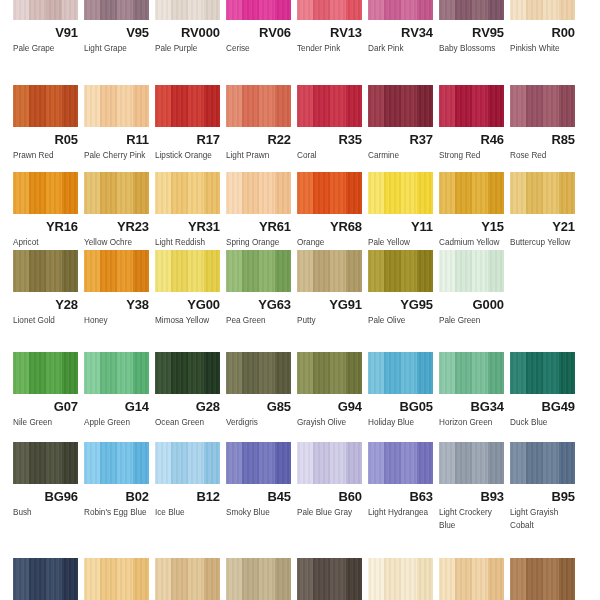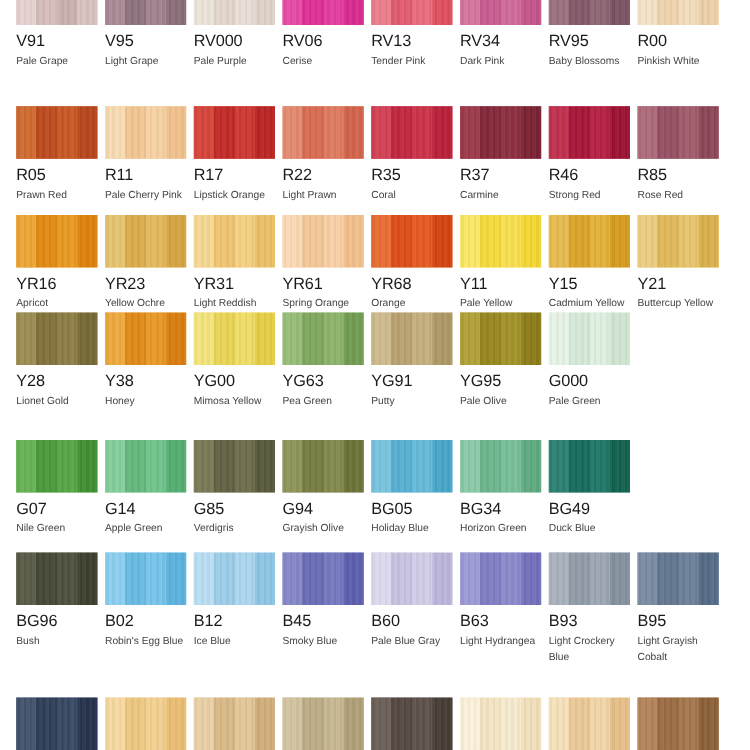--- a/index.html
+++ b/index.html
@@ -51,26 +51,27 @@
       rgba(255,255,255,0.05) 0px,
       rgba(255,255,255,0.05) 1px,
       rgba(0,0,0,0.035) 1px,
       rgba(0,0,0,0.035) 3px,
       rgba(255,255,255,0.03) 3px,
       rgba(255,255,255,0.03) 5px
     );
   }
   .swatch-code {
     font-size: 13px;
-    font-weight: normal;
+    font-weight: bold;
     color: #1a1a1a;
     line-height: 15px;
     margin-top: 5px;
     letter-spacing: -0.1px;
     white-space: nowrap;
+    text-align: right;
   }
   .swatch-name {
     font-size: 8.2px;
     color: #444444;
     line-height: 13px;
     margin-top: 2px;
     font-weight: normal;
   }
 </style>
 </head>
@@ -443,20 +444,31 @@
           <div class="band" style="left: 0%; width: 25%; background: rgb(132, 206, 155);"></div>
           <div class="band" style="left: 25%; width: 25%; background: rgb(99, 184, 125);"></div>
           <div class="band" style="left: 50%; width: 25%; background: rgb(114, 195, 140);"></div>
           <div class="band" style="left: 75%; width: 25%; background: rgb(85, 174, 112);"></div>
           <div class="streaks"></div>
         </div>
         <div class="swatch-code">G14</div>
         <div class="swatch-name">Apple Green</div>
       </div>
       <div class="swatch-cell">
+        <div class="swatch-chip" style="background: rgb(43, 68, 39);">
+          <div class="band" style="left: 0%; width: 25%; background: rgb(55, 81, 51);"></div>
+          <div class="band" style="left: 25%; width: 25%; background: rgb(37, 61, 34);"></div>
+          <div class="band" style="left: 50%; width: 25%; background: rgb(45, 70, 41);"></div>
+          <div class="band" style="left: 75%; width: 25%; background: rgb(31, 54, 32);"></div>
+          <div class="streaks"></div>
+        </div>
+        <div class="swatch-code">G28</div>
+        <div class="swatch-name">Ocean Green</div>
+      </div>
+      <div class="swatch-cell">
         <div class="swatch-chip" style="background: rgb(107, 107, 74);">
           <div class="band" style="left: 0%; width: 25%; background: rgb(122, 122, 87);"></div>
           <div class="band" style="left: 25%; width: 25%; background: rgb(98, 98, 67);"></div>
           <div class="band" style="left: 50%; width: 25%; background: rgb(109, 109, 76);"></div>
           <div class="band" style="left: 75%; width: 25%; background: rgb(88, 88, 59);"></div>
           <div class="streaks"></div>
         </div>
         <div class="swatch-code">G85</div>
         <div class="swatch-name">Verdigris</div>
       </div>

